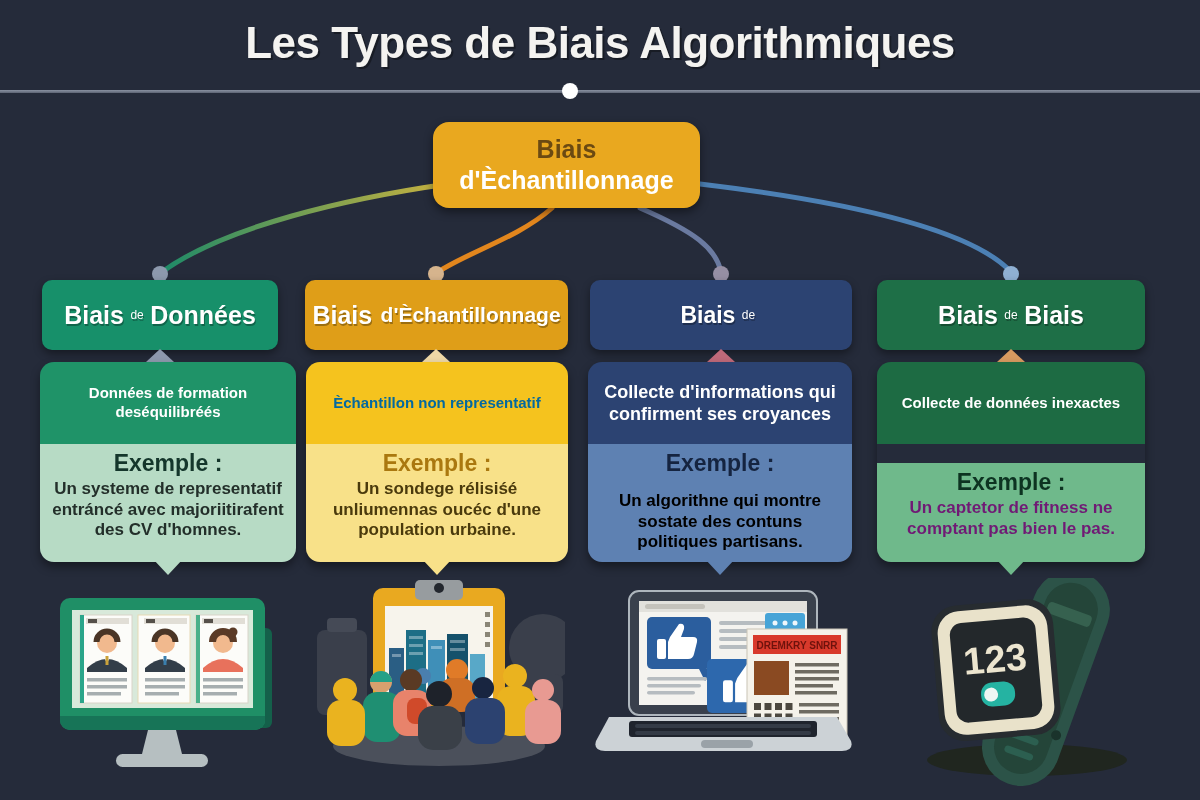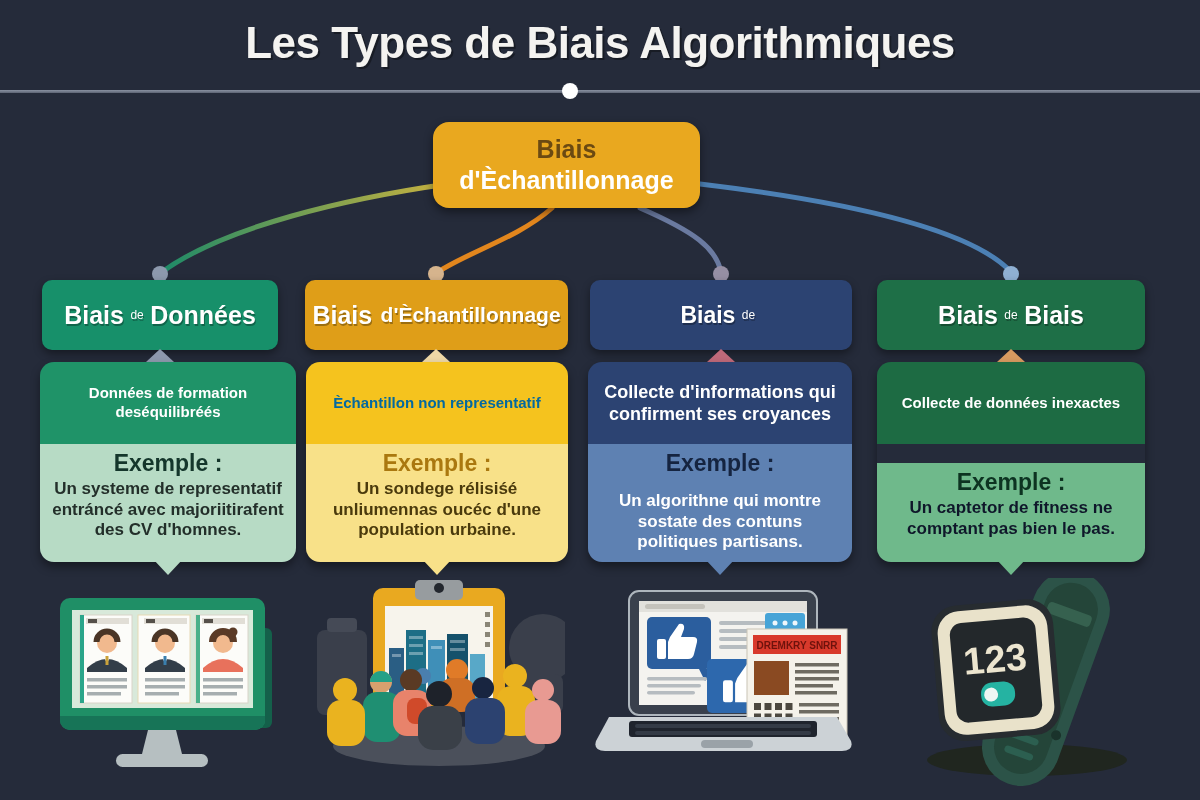--- a/index.html
+++ b/index.html
@@ -73,27 +73,27 @@
   .card2 { left:306px; width:262px; }
   .card2 .band { background:#f5c31e; color:#0369a1; }
   .card2 .body { background:#f8e189; }
   .card2 .example-label { color:#aa780f; }
   .card2 .example-text  { color:#4a3a0c; }
 
   .card3 { left:588px; width:264px; }
   .card3 .band { background:#2c4372; color:#ffffff; font-size:18px; }
   .card3 .body { background:#5e81b2; }
   .card3 .example-label { color:#152440; }
-  .card3 .example-text  { color:#ffffff;margin-top:14px; }
+  .card3 .example-text  { color:#000000;margin-top:14px; }
 
   .card4 { left:877px; width:268px;gap:19px; }
   .card4 .band { background:#1d6b43; color:#ffffff; }
   .card4 .body { background:#6fb98b; }
   .card4 .example-label { color:#0d3321; }
-  .card4 .example-text  { color:#0f172a; }
+  .card4 .example-text  { color:#701a75; }
 
   
   .tail { position:absolute; top:559px; width:30px; height:16px; z-index:2;
           clip-path:polygon(0 0, 100% 0, 50% 100%); }
   .tail1 { left:153px; background:#b7dbc5; }
   .tail2 { left:422px; background:#f8e189; }
   .tail3 { left:705px; background:#5e81b2; }
   .tail4 { left:996px; background:#6fb98b; }
 
   

